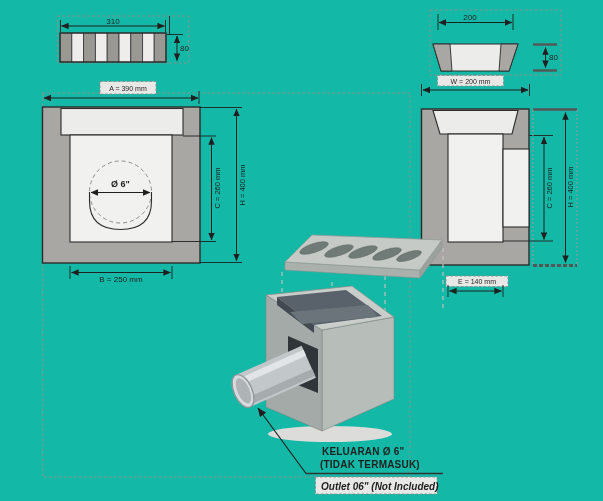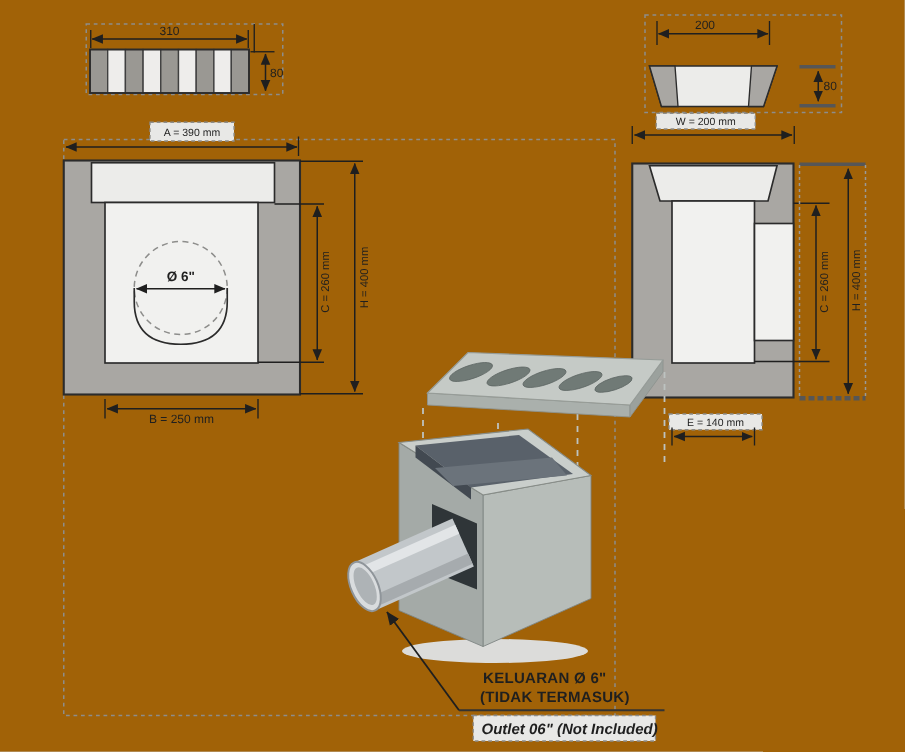--- a/index.html
+++ b/index.html
@@ -1,17 +1,17 @@
 <!DOCTYPE html>
 <html><head>
 <meta charset="utf-8">
 <style>
   html,body{margin:0;padding:0;}
   body{background:#cfcfcd;}
-  .stage{position:relative;width:603px;height:501px;background:#a16207;overflow:hidden;}
+  .stage{position:relative;width:603px;height:501px;background:#14b8a6;overflow:hidden;}
   svg{position:absolute;left:0;top:0;}
   text{font-family:"Liberation Sans",sans-serif;fill:#1f1f1f;}
   .dim{font-size:8px;}
   .dimsm{font-size:7px;}
   .rot{font-size:7.5px;}
   .phi{font-size:9px;font-weight:bold;}
   .co-bold{font-size:10px;font-weight:bold;letter-spacing:.2px;}
   .co-note{font-size:10px;font-weight:bold;font-style:italic;}
   .dimline{stroke:#1f1f1f;stroke-width:1;fill:none;}
   .ext{stroke:#1f1f1f;stroke-width:.9;fill:none;}

